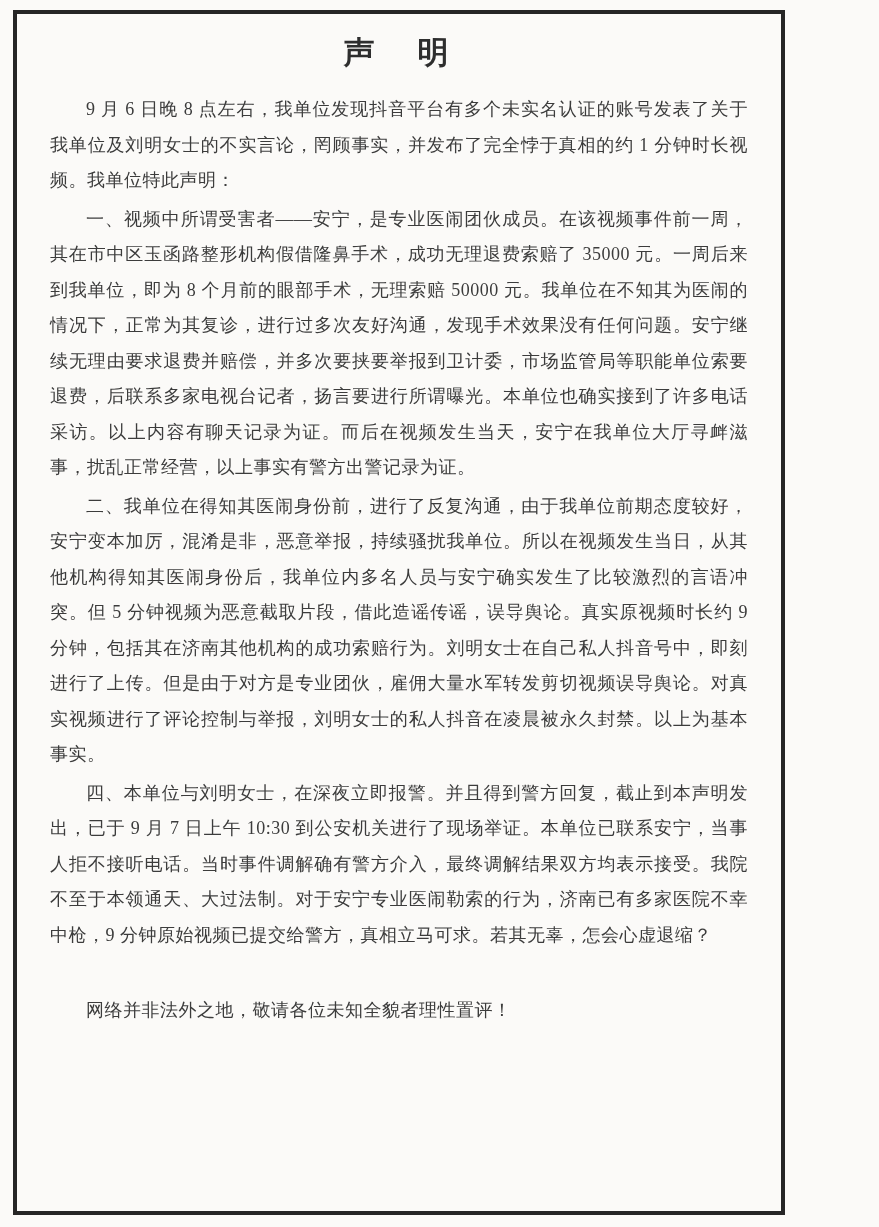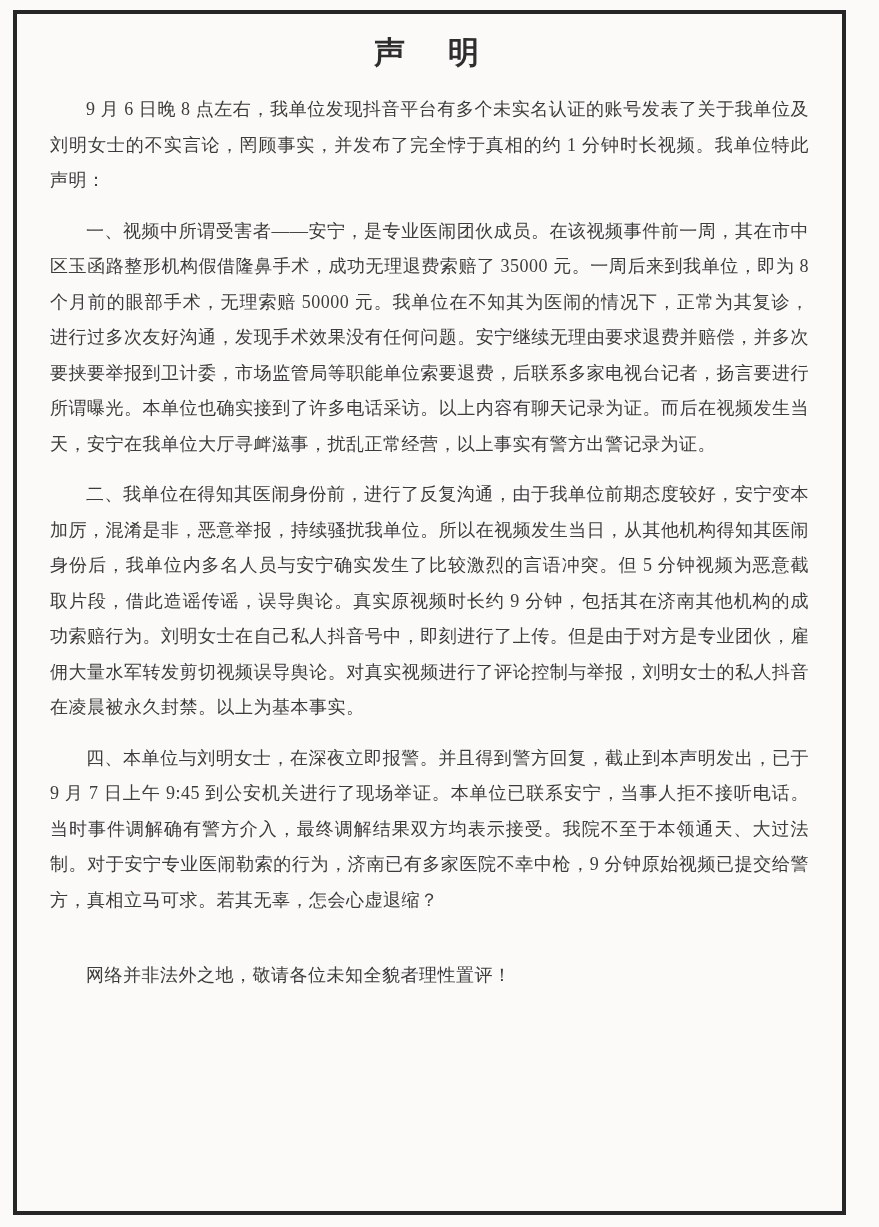--- a/index.html
+++ b/index.html
@@ -12,56 +12,56 @@
     width: 879px;
     height: 1227px;
     background: #fbfaf8;
     font-family: "Liberation Serif", "DejaVu Serif", serif;
     overflow: hidden;
   }
   .frame {
     position: absolute;
     left: 13px;
     top: 10px;
-    width: 833px;
+    width: 772px;
     height: 1205px;
     box-sizing: border-box;
     border: 4px solid #262626;
     background: #fbfaf8;
     padding: 12px 33px 0 33px;
   }
   .doc-title {
     text-align: center;
     font-size: 31px;
     font-weight: bold;
     color: #2e2e2e;
     letter-spacing: 6px;
     margin: 6px 0 18px 0;
   }
   .doc-body p {
     font-size: 18px;
     line-height: 35.5px;
     color: #3c3c3c;
     text-align: justify;
     text-indent: 2em;
-    margin: 15px 0;
+    margin: 3px 0;
     letter-spacing: 0.5px;
   }
   .closing {
     margin-top: 40px !important;
   }
 </style>
 </head>
 <body>
 
 <div class="page">
   <div class="frame">
     <div class="doc-title">声　明</div>
     <div class="doc-body">
       <p>9 月 6 日晚 8 点左右，我单位发现抖音平台有多个未实名认证的账号发表了关于我单位及刘明女士的不实言论，罔顾事实，并发布了完全悖于真相的约 1 分钟时长视频。我单位特此声明：</p>
       <p>一、视频中所谓受害者——安宁，是专业医闹团伙成员。在该视频事件前一周，其在市中区玉函路整形机构假借隆鼻手术，成功无理退费索赔了 35000 元。一周后来到我单位，即为 8 个月前的眼部手术，无理索赔 50000 元。我单位在不知其为医闹的情况下，正常为其复诊，进行过多次友好沟通，发现手术效果没有任何问题。安宁继续无理由要求退费并赔偿，并多次要挟要举报到卫计委，市场监管局等职能单位索要退费，后联系多家电视台记者，扬言要进行所谓曝光。本单位也确实接到了许多电话采访。以上内容有聊天记录为证。而后在视频发生当天，安宁在我单位大厅寻衅滋事，扰乱正常经营，以上事实有警方出警记录为证。</p>
       <p>二、我单位在得知其医闹身份前，进行了反复沟通，由于我单位前期态度较好，安宁变本加厉，混淆是非，恶意举报，持续骚扰我单位。所以在视频发生当日，从其他机构得知其医闹身份后，我单位内多名人员与安宁确实发生了比较激烈的言语冲突。但 5 分钟视频为恶意截取片段，借此造谣传谣，误导舆论。真实原视频时长约 9 分钟，包括其在济南其他机构的成功索赔行为。刘明女士在自己私人抖音号中，即刻进行了上传。但是由于对方是专业团伙，雇佣大量水军转发剪切视频误导舆论。对真实视频进行了评论控制与举报，刘明女士的私人抖音在凌晨被永久封禁。以上为基本事实。</p>
-      <p>四、本单位与刘明女士，在深夜立即报警。并且得到警方回复，截止到本声明发出，已于 9 月 7 日上午 9:45 到公安机关进行了现场举证。本单位已联系安宁，当事人拒不接听电话。当时事件调解确有警方介入，最终调解结果双方均表示接受。我院不至于本领通天、大过法制。对于安宁专业医闹勒索的行为，济南已有多家医院不幸中枪，9 分钟原始视频已提交给警方，真相立马可求。若其无辜，怎会心虚退缩？</p>
+      <p>四、本单位与刘明女士，在深夜立即报警。并且得到警方回复，截止到本声明发出，已于 9 月 7 日上午 10:30 到公安机关进行了现场举证。本单位已联系安宁，当事人拒不接听电话。当时事件调解确有警方介入，最终调解结果双方均表示接受。我院不至于本领通天、大过法制。对于安宁专业医闹勒索的行为，济南已有多家医院不幸中枪，9 分钟原始视频已提交给警方，真相立马可求。若其无辜，怎会心虚退缩？</p>
       <p class="closing">网络并非法外之地，敬请各位未知全貌者理性置评！</p>
     </div>
 
   </div>
 </div>
 
 </body></html>

